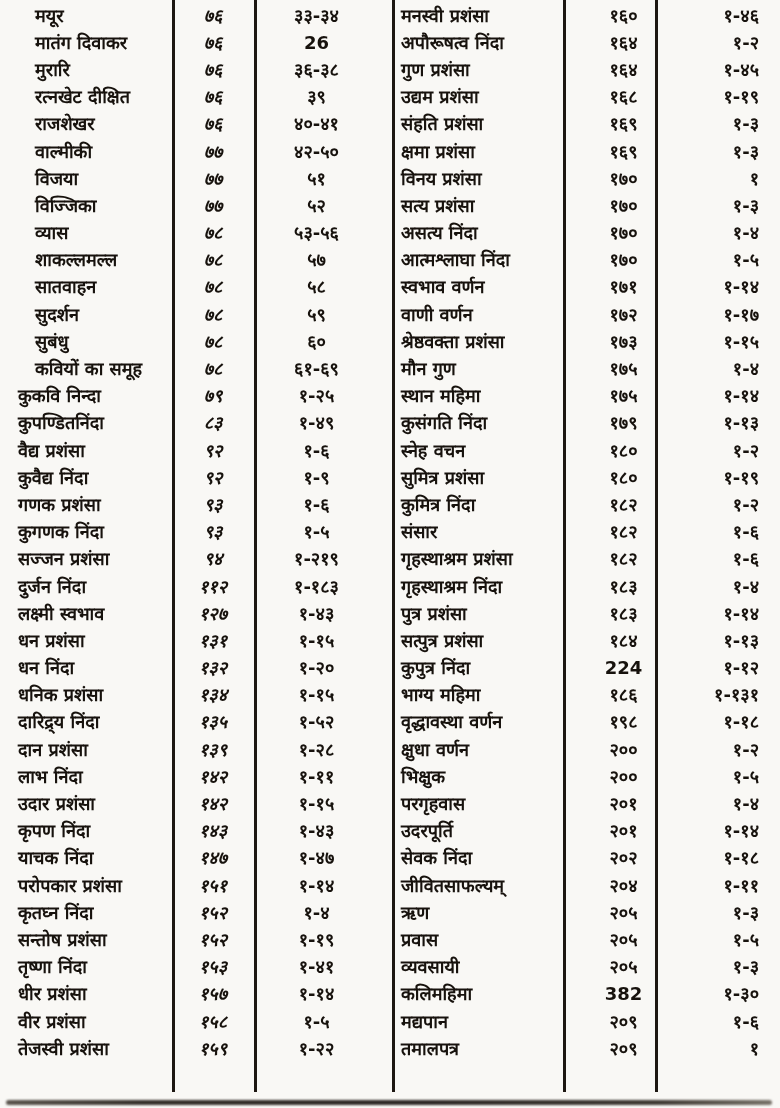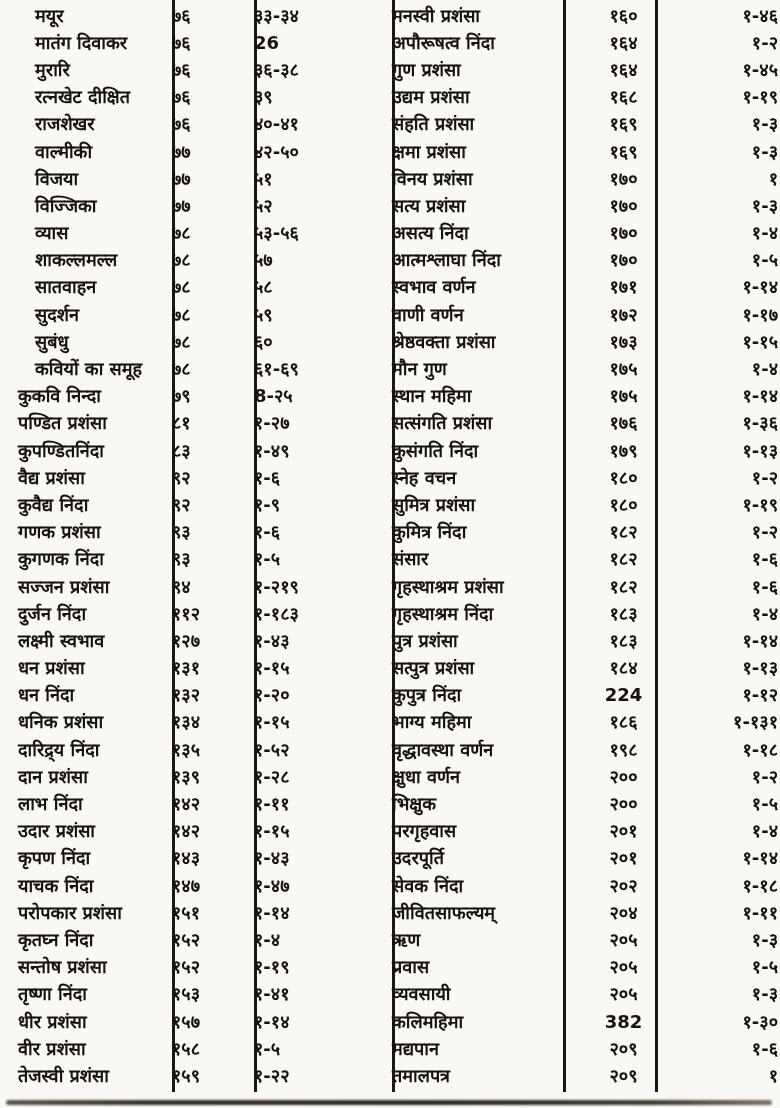--- a/index.html
+++ b/index.html
@@ -42,25 +42,25 @@
     grid-template-columns: 172px 82px 138px 171px 92px 125px;
     height: 27.2px;
     align-items: center;
     font-size: 18px;
     font-weight: 700;
     line-height: 1;
   }
   .cell { white-space: nowrap; overflow: visible; }
   .poet      { padding-left: 18px; text-align: left; }
   .indent .poet { padding-left: 35px; }
-  .page-no   { text-align: left; }
-  .verses    { text-align: left; padding-right: 13px; }
-  .topic     { text-align: left; }
+  .page-no   { text-align: center; font-style: italic; }
+  .verses    { text-align: center; padding-right: 13px; }
+  .topic     { padding-left: 9px; text-align: left; }
   .topic-page{ text-align: center; margin-left: 29px; }
-  .topic-verses { text-align: right; padding-right: 2px; }
+  .topic-verses { text-align: right; padding-right: 21px; }
 
   
   .bottom-edge {
     position: absolute;
     left: 6px;
     bottom: 3px;
     width: 766px;
     height: 5px;
     background: linear-gradient(90deg, #4a443c 0%, #211c16 18%, #181310 55%, #2c2720 85%, #6a645a 100%);
     border-radius: 3px;
@@ -201,34 +201,26 @@
     <div class="cell page-no">७८</div>
     <div class="cell verses">६१-६९</div>
     <div class="cell topic">मौन गुण</div>
     <div class="cell topic-page">१७५</div>
     <div class="cell topic-verses">१-४</div>
   </div>
 
   <div class="index-row">
     <div class="cell poet">कुकवि निन्दा</div>
     <div class="cell page-no">७९</div>
-    <div class="cell verses">8-२५</div>
+    <div class="cell verses">१-२५</div>
     <div class="cell topic">स्थान महिमा</div>
     <div class="cell topic-page">१७५</div>
     <div class="cell topic-verses">१-१४</div>
   </div>
 
-  <div class="index-row">
-    <div class="cell poet">पण्डित प्रशंसा</div>
-    <div class="cell page-no">८१</div>
-    <div class="cell verses">१-२७</div>
-    <div class="cell topic">सत्संगति प्रशंसा</div>
-    <div class="cell topic-page">१७६</div>
-    <div class="cell topic-verses">१-३६</div>
-  </div>
 
   <div class="index-row">
     <div class="cell poet">कुपण्डितनिंदा</div>
     <div class="cell page-no">८३</div>
     <div class="cell verses">१-४९</div>
     <div class="cell topic">कुसंगति निंदा</div>
     <div class="cell topic-page">१७९</div>
     <div class="cell topic-verses">१-१३</div>
   </div>
 

